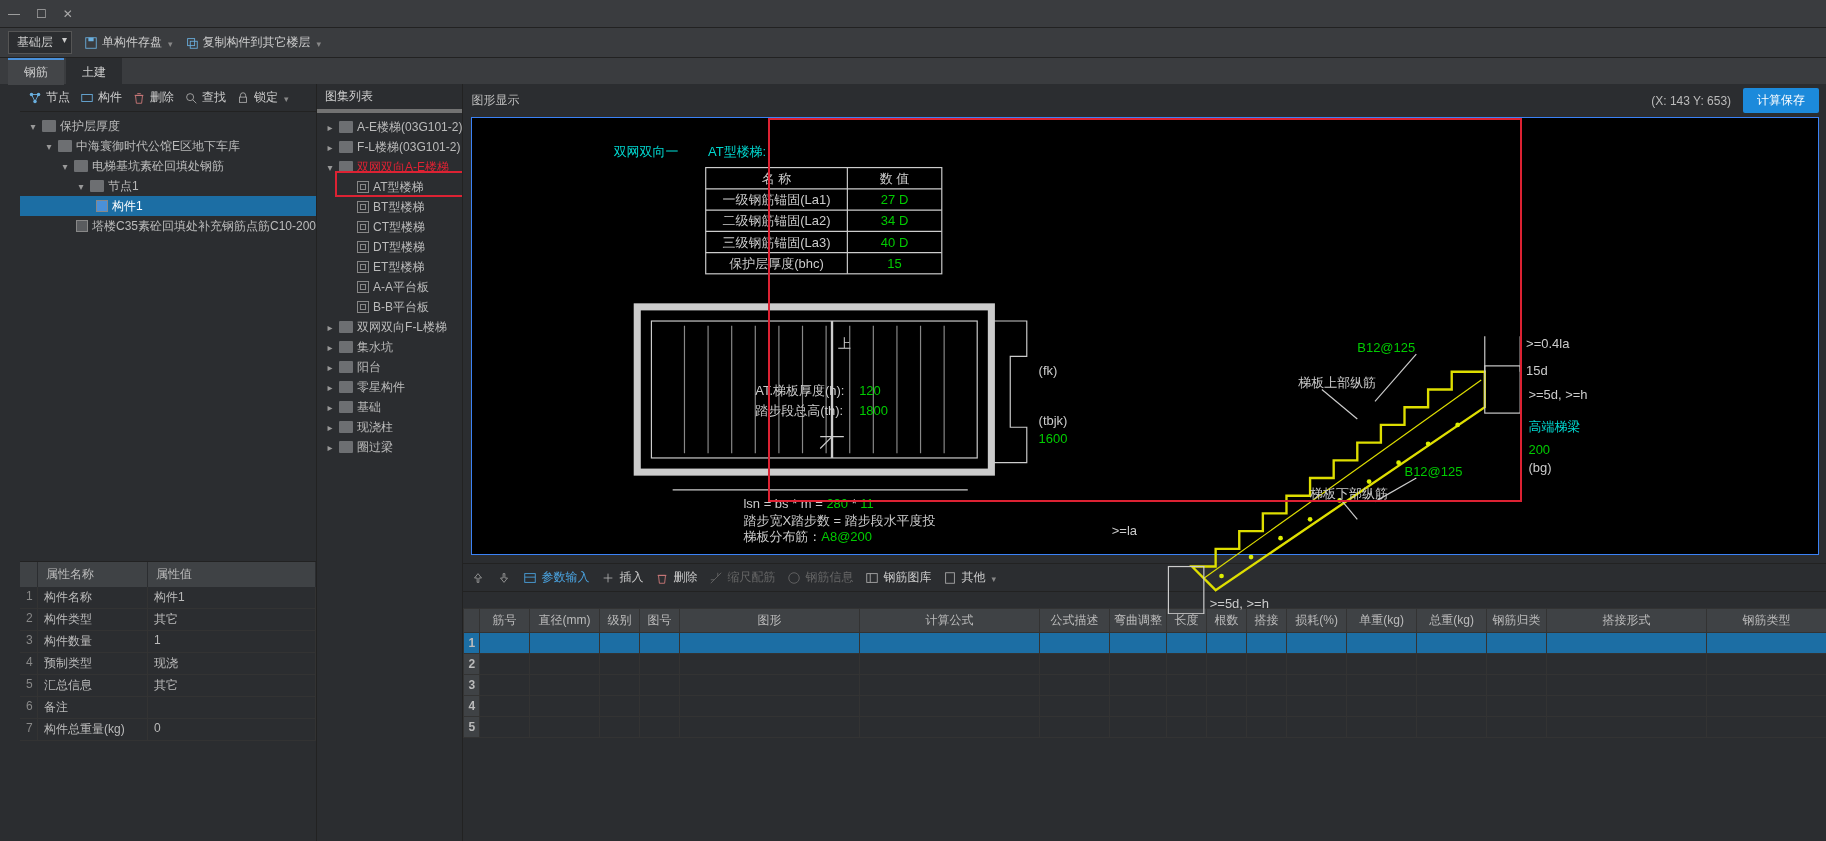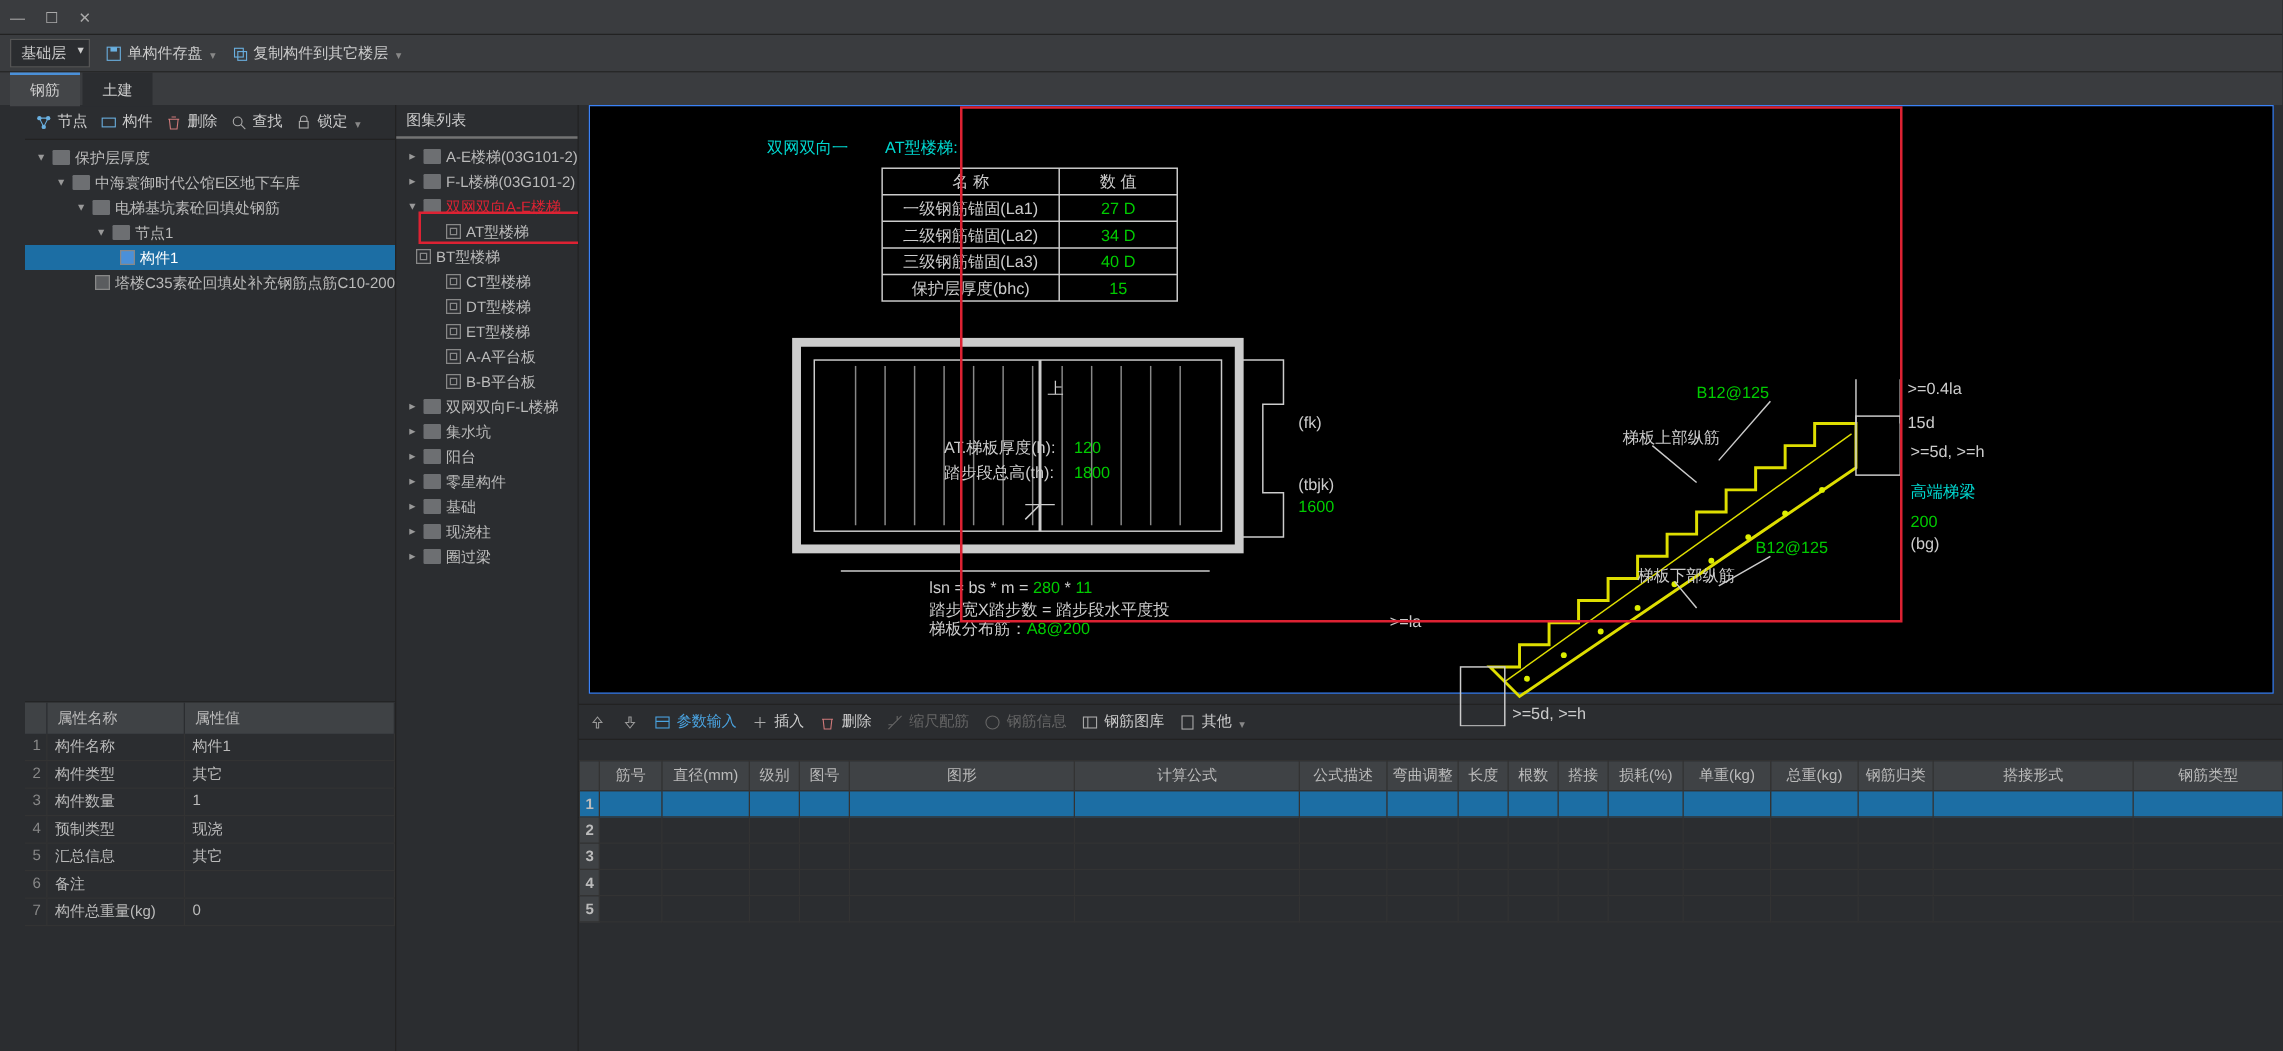--- a/index.html
+++ b/index.html
@@ -22,21 +22,21 @@
 .rightcol { flex: 1; display: flex; flex-direction: column; }
 .panel-tb { height: 28px; display: flex; align-items: center; gap: 10px; padding: 0 8px; border-bottom: 1px solid #222; }
 .tree { flex: 1; overflow: auto; padding: 4px 0; }
 .tree-row { display: flex; align-items: center; height: 20px; padding-left: 8px; gap: 4px; cursor: pointer; white-space: nowrap; }
 .tree-row.sel { background: #1c6ea4; color: #fff; }
 .tw { width: 10px; text-align: center; color: #999; font-size: 10px; }
 .fld { width: 14px; height: 12px; background: #6d6f72; border-radius: 1px; display: inline-block; }
 .doc { width: 12px; height: 12px; background: #5a5c5f; border: 1px solid #888; display: inline-block; }
 .doc2 { width: 12px; height: 12px; border: 1px solid #888; display: inline-block; position: relative; }
 .doc2::after { content:""; position:absolute; inset:2px; border:1px solid #888; }
-.panel-title { padding: 4px 8px; color: #ccc; border-bottom: 2px solid #737373; }
+.panel-title { padding: 4px 8px; color: #ccc; border-bottom: 4px solid #737373; }
 .prop-pane { height: 280px; border-top: 1px solid #222; display: flex; flex-direction: column; }
 .prop-head { display: flex; background: #3f4245; }
 .prop-head div { padding: 4px 8px; border-right: 1px solid #2b2d30; }
 .prop-body { flex: 1; overflow: auto; }
 .prop-row { display: flex; border-bottom: 1px solid #333; }
 .prop-row div { padding: 2px 6px; border-right: 1px solid #333; }
 .c-idx { width: 18px; text-align: center; color: #888; }
 .c-name { width: 110px; }
 .c-val { flex: 1; }
 .gfx-head { display: flex; justify-content: space-between; align-items: center; padding: 4px 8px; }
@@ -226,21 +226,21 @@
       <div class="tree-row">
           <span class="tw">▾</span>
           <span class="fld"></span>
           <span style="color:#d23">双网双向A-E楼梯</span>
         </div>
       <div class="tree-row" style="padding-left:40px;position:relative">
           <span class="doc2"></span>
           <span>AT型楼梯</span>
         </div>
       <div class="redsel" style="left:18px;top:58px;width:136px;height:26px"></div>
-      <div class="tree-row" style="padding-left:16px">
+      <div class="tree-row" style="padding-left:40px">
           <span class="doc2"></span>
           <span>BT型楼梯</span>
         </div>
       <div class="tree-row" style="padding-left:40px">
           <span class="doc2"></span>
           <span>CT型楼梯</span>
         </div>
       <div class="tree-row" style="padding-left:40px">
           <span class="doc2"></span>
           <span>DT型楼梯</span>
@@ -289,20 +289,27 @@
         </div>
       <div class="tree-row">
           <span class="tw">▸</span>
           <span class="fld"></span>
           <span>圈过梁</span>
         </div>
     </div>
   </div>
 
   <div class="rightcol">
+    <div class="gfx-head">
+      <span>图形显示</span>
+      <div style="display:flex;gap:12px;align-items:center">
+        <span>(X: 143 Y: 653)</span>
+        <div class="calc-btn">计算保存</div>
+      </div>
+    </div>
     <div class="canvas-wrap">
       <div class="canvas">
         <svg class="drawing" viewBox="0 0 1140 420">
 
           <text x="120" y="32" fill="#00d8d0"><tspan>双网双向一</tspan></text>
           <text x="200" y="32" fill="#00d8d0"><tspan>AT型楼梯:</tspan></text>
 
           <g transform="translate(198,42)">
             <rect x="0" y="0" width="200" height="90" fill="none" stroke="#ccc"></rect>
             <line x1="120" y1="0" x2="120" y2="90" stroke="#ccc"></line>

